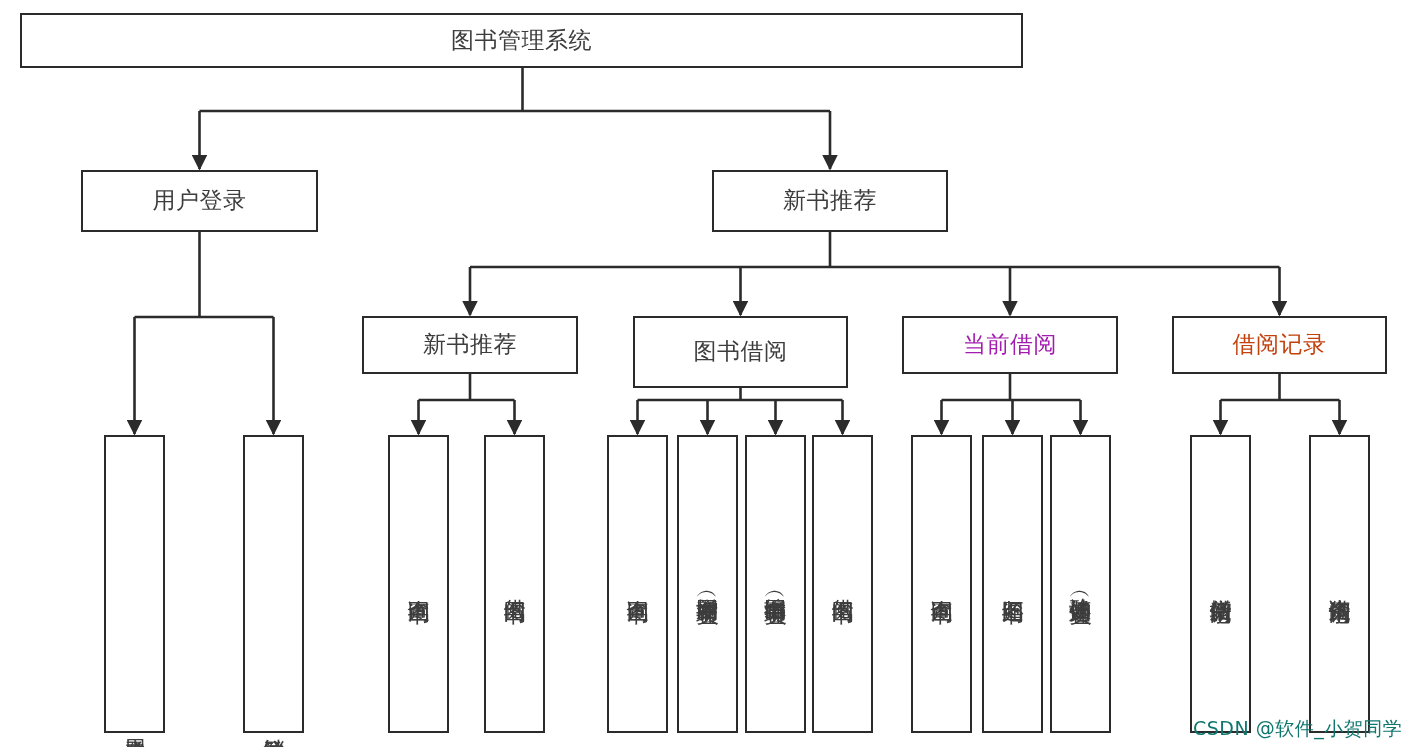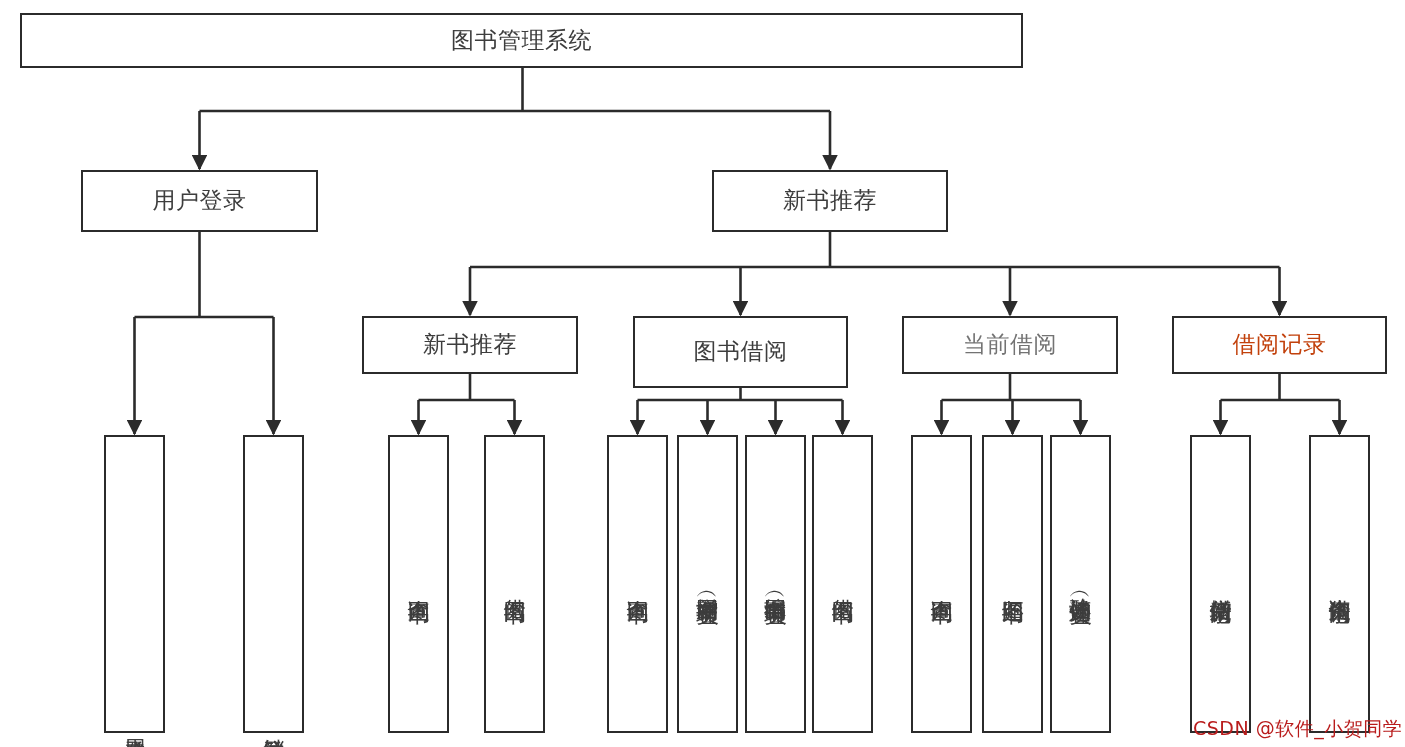--- a/index.html
+++ b/index.html
@@ -128,21 +128,21 @@
     <span class="label" style="color: rgb(61, 61, 61);">新书推荐</span>
   </div>
 
   <div class="node" style="left: 362px; top: 316px; width: 216px; height: 58px; border-color: rgb(43, 43, 43); background: rgb(255, 255, 255);">
     <span class="label" style="color: rgb(61, 61, 61);">新书推荐</span>
   </div>
   <div class="node" style="left: 633px; top: 316px; width: 215px; height: 72px; border-color: rgb(43, 43, 43); background: rgb(255, 255, 255);">
     <span class="label" style="color: rgb(61, 61, 61);">图书借阅</span>
   </div>
   <div class="node" style="left: 902px; top: 316px; width: 216px; height: 58px; border-color: rgb(43, 43, 43); background: rgb(255, 255, 255);">
-    <span class="label" style="color: #737373;">当前借阅</span>
+    <span class="label" style="color: #a21caf;">当前借阅</span>
   </div>
   <div class="node" style="left: 1172px; top: 316px; width: 215px; height: 58px; border-color: rgb(43, 43, 43); background: rgb(255, 255, 255);">
     <span class="label" style="color: #c2410c; font-family: Liberation Serif, serif;">借阅记录</span>
   </div>
 
   <div class="node vertical" style="left: 104px; top: 435px; width: 61px; height: 298px; border-color: rgb(43, 43, 43); background: rgb(255, 255, 255); align-items: flex-end; padding-bottom: 6px;">
     <span class="label" style="color: rgb(61, 61, 61);">用户登录</span>
   </div>
   <div class="node vertical" style="left: 243px; top: 435px; width: 61px; height: 298px; border-color: rgb(43, 43, 43); background: rgb(255, 255, 255); align-items: flex-end; padding-bottom: 6px;">
     <span class="label" style="color: rgb(61, 61, 61);">注销登录</span>
@@ -178,15 +178,15 @@
     <span class="label" style="color: rgb(61, 61, 61);">确认归还（管理员）</span>
   </div>
 
   <div class="node vertical" style="left: 1190px; top: 435px; width: 61px; height: 298px; border-color: rgb(43, 43, 43); background: rgb(255, 255, 255);">
     <span class="label" style="color: rgb(61, 61, 61);">新增借阅记录</span>
   </div>
   <div class="node vertical" style="left: 1309px; top: 435px; width: 61px; height: 298px; border-color: rgb(43, 43, 43); background: rgb(255, 255, 255);">
     <span class="label" style="color: rgb(61, 61, 61);">查询借阅记录</span>
   </div>
 
-  <div class="watermark" style="left: 1193px; top: 716px; color: #b91c1c;">CSDN @软件_小贺同学</div>
+  <div class="watermark" style="left: 1193px; top: 716px; color: #0f766e;">CSDN @软件_小贺同学</div>
 
 </div>
 
 </body></html>

